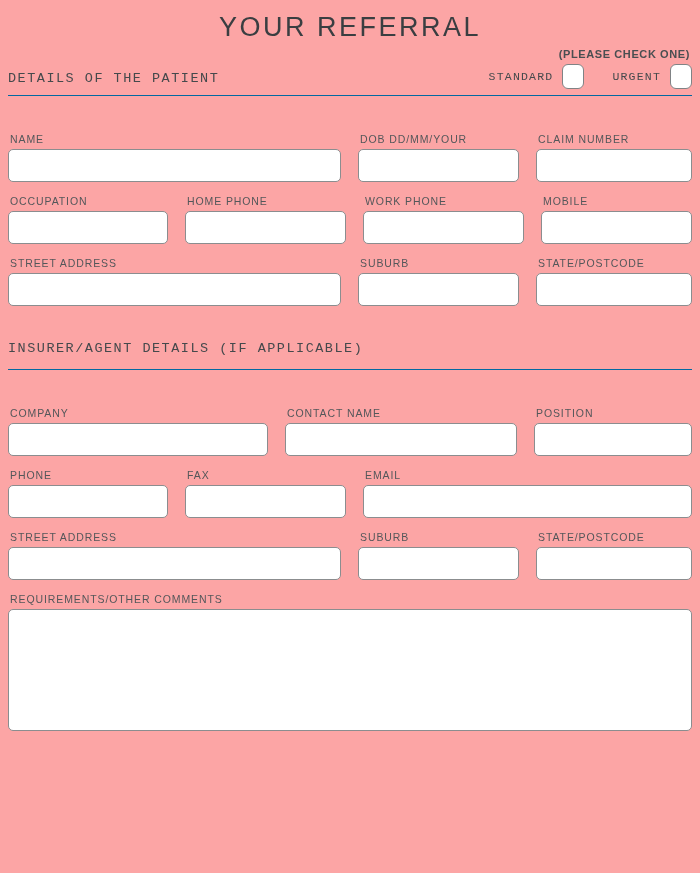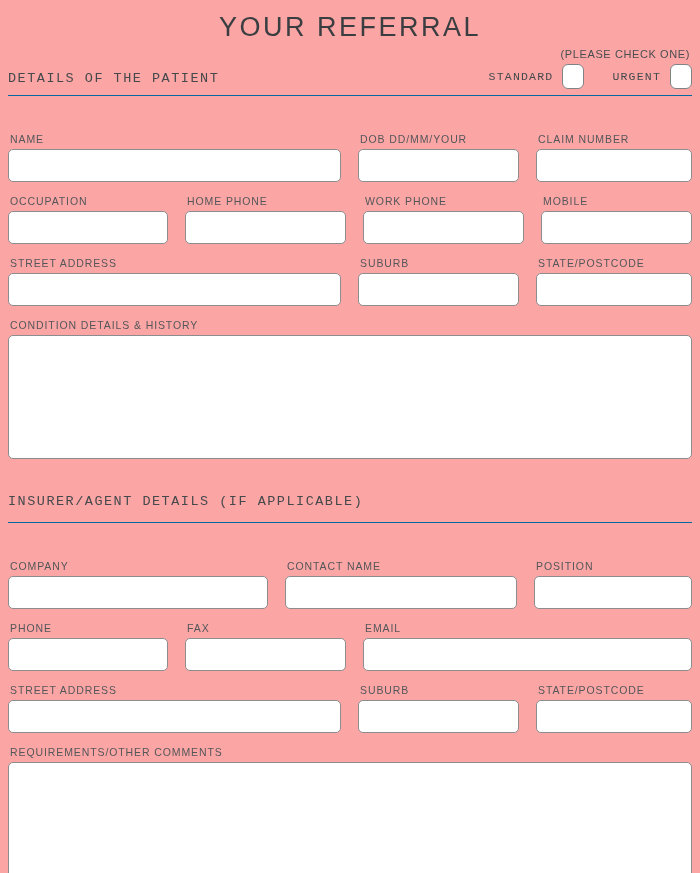--- a/index.html
+++ b/index.html
@@ -25,20 +25,21 @@
     color: #3a3e41;
     margin-top: 2px;
   }
   .check-note {
     text-align: right;
     font-size: 11px;
     letter-spacing: 0.6px;
     color: #4a4e51;
     margin-top: 5px;
     padding-right: 2px;
+    font-weight: bold;
   }
   
   .section-bar {
     display: flex;
     justify-content: space-between;
     align-items: flex-end;
     border-bottom: 1px solid #0369a1;
     padding-bottom: 6px;
     font-family: Liberation Mono, monospace;
   }
@@ -181,24 +182,20 @@
     <div class="field">
       <label>SUBURB</label>
       <input type="text" style="">
     </div>
     <div class="field">
       <label>STATE/POSTCODE</label>
       <input type="text" style="">
     </div>
   </div>
 
-  <div class="field wide">
-    <label>CONDITION DETAILS &amp; HISTORY</label>
-    <textarea class="condition" style=""></textarea>
-  </div>
 
   <div class="section-bar second">
     <div class="section-title">INSURER/AGENT DETAILS (IF APPLICABLE)</div>
   </div>
 
   <div class="row cols-company first-after-bar">
     <div class="field">
       <label>COMPANY</label>
       <input type="text" style="">
     </div>

